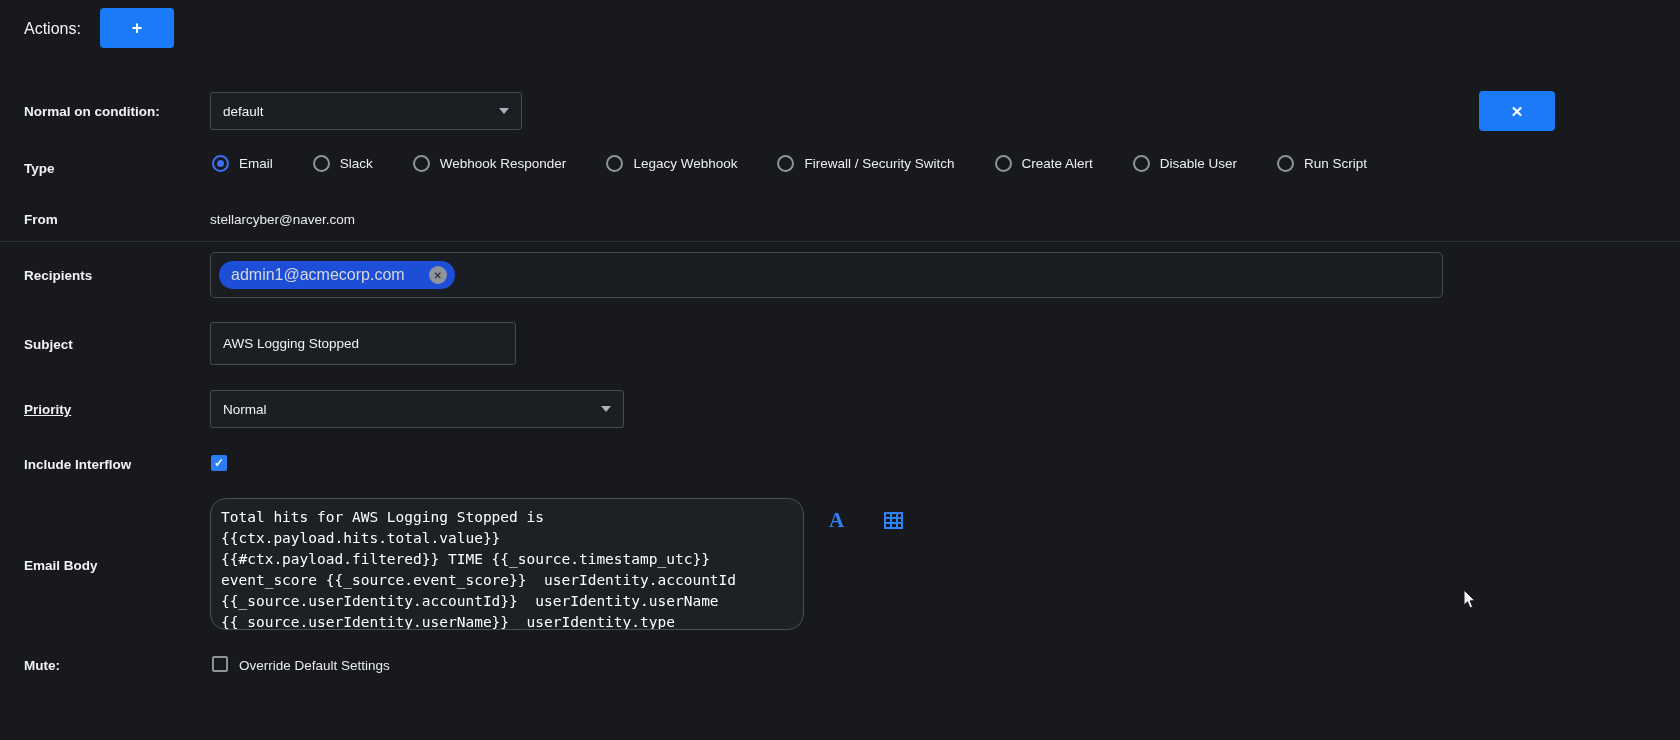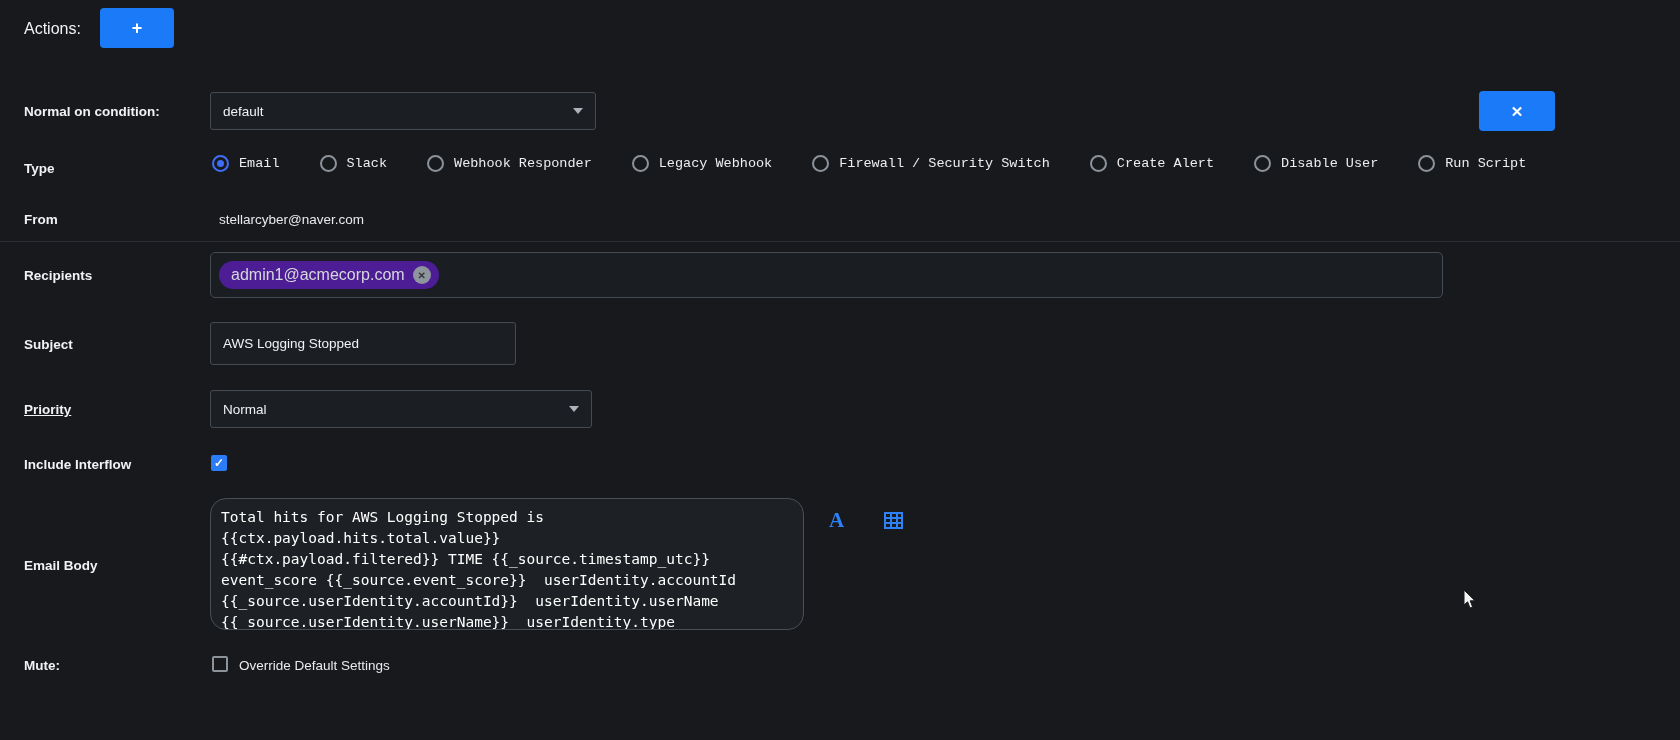--- a/index.html
+++ b/index.html
@@ -25,21 +25,21 @@
     position:absolute; background:#1b1e23; border:1px solid #464b52; border-radius:3px;
     display:flex; align-items:center; padding:0 12px; color:#f1f2f4; font-size:13.5px;
   }
   .dropdown { justify-content:space-between; }
   .caret {
     width:0; height:0; border-left:5px solid transparent; border-right:5px solid transparent;
     border-top:6px solid #aeb3b9;
   }
 
   
-  .radio-row { position:absolute; left:212px; top:155px; display:flex; align-items:flex-end; gap:40px;font-family:Liberation Mono, monospace; }
+  .radio-row { position:absolute; left:212px; top:155px; display:flex; align-items:flex-end; gap:40px; }
   .radio-item { display:flex; align-items:center; gap:10px; cursor:pointer; }
   .radio {
     width:17px; height:17px; border-radius:50%; border:2px solid #8d939b; position:relative;
     flex:0 0 auto;
   }
   .radio.checked { border-color:#3e6ef5; }
   .radio.checked::after {
     content:""; position:absolute; left:3px; top:3px; width:7px; height:7px;
     border-radius:50%; background:#3e6ef5;
   }
@@ -53,21 +53,21 @@
   .checkbox.checked { background:#2a7cf7; border-color:#2a7cf7; }
   .checkbox.checked::after { content:"✓"; color:#fff; font-size:12px; font-weight:bold; line-height:1; }
 
   
   .recipients-box {
     position:absolute; left:210px; top:252px; width:1233px; height:46px;
     background:#1a1d22; border:1px solid #464b52; border-radius:5px;
     display:flex; align-items:center; padding:0 8px;
   }
   .chip {
-    display:inline-flex; align-items:center; gap:8px; background:#4c1d95; border-radius:16px;
+    display:inline-flex; align-items:center; gap:24px; background:#1d4ed8; border-radius:16px;
     padding:5px 8px 5px 12px; color:#d6d8db; font-size:16px;text-align:center;
   }
   .chip-remove {
     width:18px; height:18px; border-radius:50%; background:#8f959c; color:#34383d;
     display:inline-flex; align-items:center; justify-content:center; font-size:10px; font-weight:bold;
     cursor:pointer;
   }
 
   
   .email-body {
@@ -85,21 +85,21 @@
 </style>
 </head>
 <body>
 
 <div class="form-label" style="top:20px; font-weight:normal; font-size:16px;">Actions:</div>
 <button class="btn-blue" style="left:100px; top:8px; width:74px; height:40px;">
   <span class="glyph">+</span>
 </button>
 
 <div class="form-label" style="top:104px;">Normal on condition:</div>
-<div class="dropdown" style="left:210px; top:92px; width:386px; height:38px;">
+<div class="dropdown" style="left:210px; top:92px; width:312px; height:38px;">
   <span>default</span>
   <span class="caret"></span>
 </div>
 <button class="btn-blue" style="left:1479px; top:91px; width:76px; height:40px;">
   <span class="glyph" style="font-size:15px;">✕</span>
 </button>
 
 <div class="form-label" style="top:161px;">Type</div>
 <div class="radio-row">
   <label class="radio-item">
@@ -130,39 +130,39 @@
     <span class="radio"></span>
     <span class="radio-label">Disable User</span>
   </label>
   <label class="radio-item">
     <span class="radio"></span>
     <span class="radio-label">Run Script</span>
   </label>
 </div>
 
 <div class="form-label" style="top:212px;">From</div>
-<div class="value-text" style="left:210px; top:212px;margin-left:9px;">stellarcyber@naver.com</div>
+<div class="value-text" style="left:210px; top:212px;">stellarcyber@naver.com</div>
 
 <div class="divider" style="top:241px;"></div>
 
 <div class="form-label" style="top:268px;">Recipients</div>
 <div class="recipients-box">
   <span class="chip">
     <span>admin1@acmecorp.com</span>
     <span class="chip-remove">✕</span>
   </span>
 </div>
 
 <div class="form-label" style="top:337px;">Subject</div>
 <div class="text-input" style="left:210px; top:322px; width:306px; height:43px;">
   <span>AWS Logging Stopped</span>
 </div>
 
 <div class="form-label" style="top:402px;text-decoration:underline;">Priority</div>
-<div class="dropdown" style="left:210px; top:390px; width:382px; height:38px;">
+<div class="dropdown" style="left:210px; top:390px; width:414px; height:38px;">
   <span>Normal</span>
   <span class="caret"></span>
 </div>
 
 <div class="form-label" style="top:457px;text-align:right;">Include Interflow</div>
 <span class="checkbox abs checked" style="left:211px; top:455px;"></span>
 
 <div class="form-label" style="top:558px;">Email Body</div>
 <textarea class="email-body" spellcheck="false" style="">Total hits for AWS Logging Stopped is
 {{ctx.payload.hits.total.value}}

